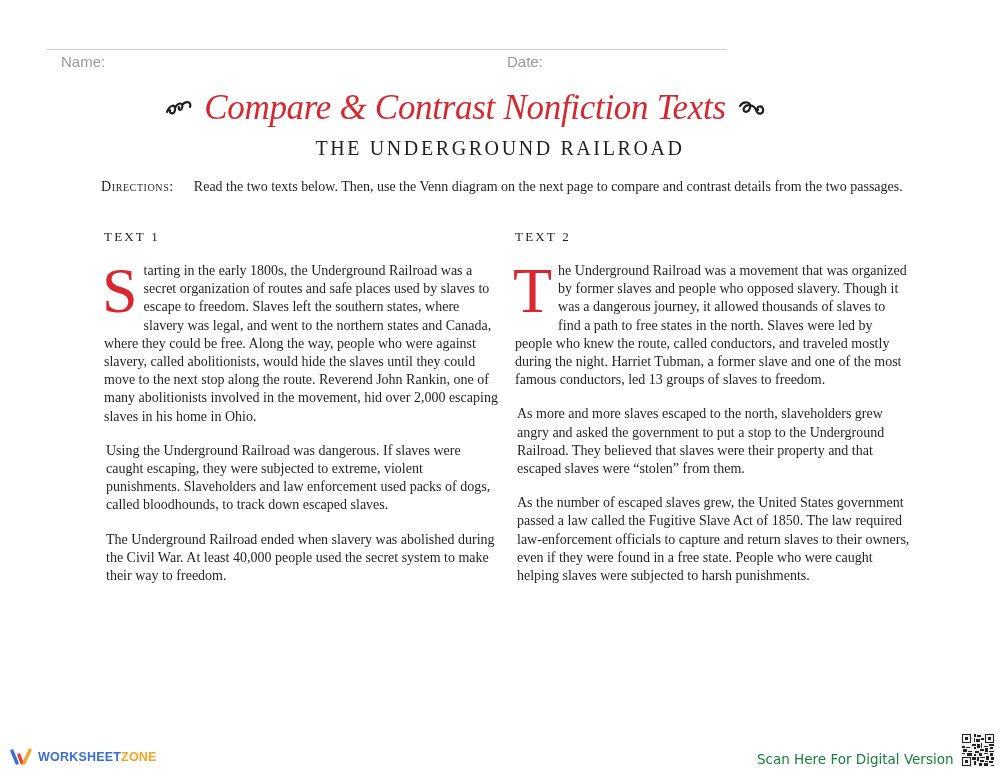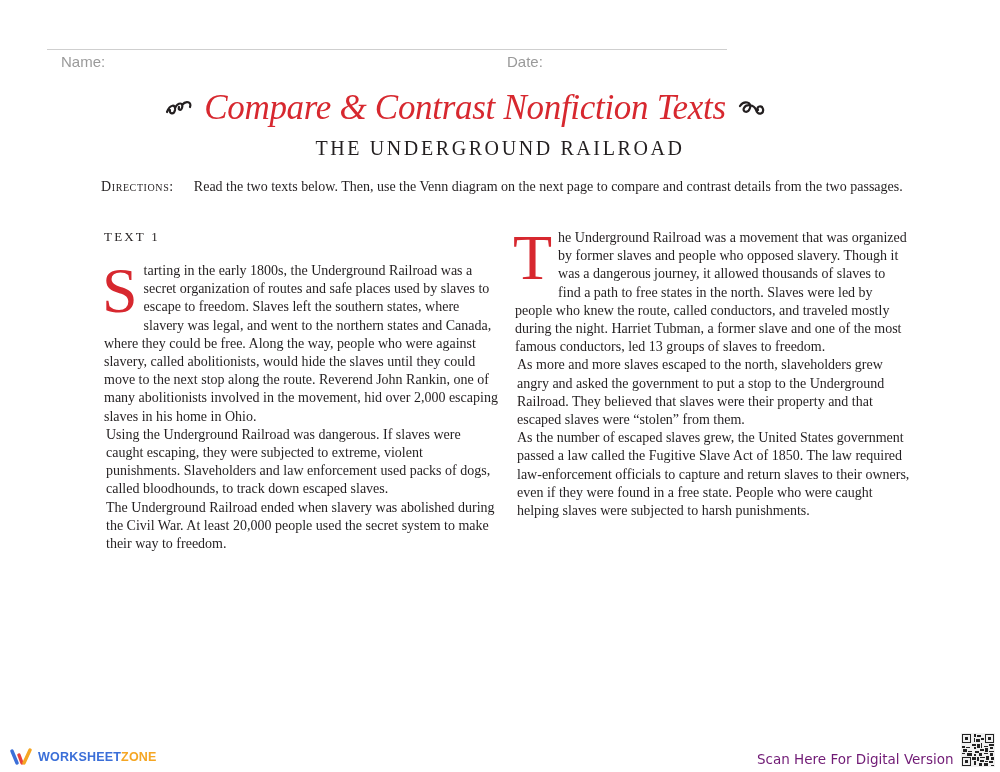--- a/index.html
+++ b/index.html
@@ -16,30 +16,30 @@
     .subtitle { position: absolute; left: 0; width: 1000px; top: 137px; text-align: center; font-family: "Liberation Serif", serif; font-size: 20px; letter-spacing: 2.6px; color: #231f20; }
 
     .directions { position: absolute; left: 101px; top: 179px; font-size: 14px; white-space: nowrap; color: #231f20; }
     .directions .label { font-variant: small-caps; letter-spacing: 0.6px; margin-right: 20px; }
 
     .col { position: absolute; top: 229px; width: 395px; }
     .col-1 { left: 104px; }
     .col-2 { left: 515px; }
     .col-heading { font-size: 13px; letter-spacing: 2.2px; margin: 0 0 17px 0; color: #231f20; }
     .para { font-size: 14px; line-height: 18.2px; margin: 0; color: #231f20; }
-    .para.indent { padding-left: 2px; }
+    .para.indent { padding-left: 2px; margin-top: 16px; }
     .dropcap { float: left; font-size: 64px; line-height: 52px; color: #d7282f; margin: 3px 6px 0 -2px; padding-top: 0; font-family: "Liberation Serif", serif; }
 
     .footer-logo { position: absolute; left: 10px; top: 747px; display: flex; align-items: center; }
     .logo-mark { width: 24px; height: 20px; margin-right: 4px; }
     .logo-text { font-family: "Liberation Sans", sans-serif; font-weight: bold; font-size: 12.5px; letter-spacing: 0.2px; }
     .logo-a { color: #3b6fd8; }
     .logo-b { color: #f5a623; }
 
-    .scan-text { position: absolute; left: 757px; top: 751px; font-family: "DejaVu Sans", sans-serif; font-size: 13.5px; color: #701a75; }
+    .scan-text { position: absolute; left: 757px; top: 751px; font-family: "DejaVu Sans", sans-serif; font-size: 13.5px; color: #15803d; }
     .qr { position: absolute; left: 961px; top: 733px; width: 32px; height: 32px; background: #f0f0f0; padding: 1px; }
   </style>
 </head>
 <body>
 
 <div class="header-rule"></div>
 <div class="field-label name-label">Name:</div>
 <div class="field-label date-label">Date:</div>
 
 <div class="title-row">
@@ -52,24 +52,25 @@
 <div class="subtitle">THE UNDERGROUND RAILROAD</div>
 
 <div class="directions">
   <span class="label">Directions:</span><span>Read the two texts below. Then, use the Venn diagram on the next page to compare and contrast details from the two passages.</span>
 </div>
 
 <div class="col col-1">
   <div class="col-heading">TEXT 1</div>
   <p class="para"><span class="dropcap">S</span><span>tarting in the early 1800s, the Underground Railroad was a secret organization of routes and safe places used by slaves to escape to freedom. Slaves left the southern states, where slavery was legal, and went to the northern states and Canada, where they could be free. Along the way, people who were against slavery, called abolitionists, would hide the slaves until they could move to the next stop along the route. Reverend John Rankin, one of many abolitionists involved in the movement, hid over 2,000 escaping slaves in his home in Ohio.</span></p>
   <p class="para indent">Using the Underground Railroad was dangerous. If slaves were caught escaping, they were subjected to extreme, violent punishments. Slaveholders and law enforcement used packs of dogs, called bloodhounds, to track down escaped slaves.</p>
-  <p class="para indent">The Underground Railroad ended when slavery was abolished during the Civil War. At least 20,000 people used the secret system to make their way to freedom.</p>
+  <p class="para indent">The Underground Railroad ended when slavery was abolished during the Civil War. At least 40,000 people used the secret system to make their way to freedom.</p>
 </div>
 
 <div class="col col-2">
+  <div class="col-heading">TEXT 2</div>
   <p class="para"><span class="dropcap">T</span><span>he Underground Railroad was a movement that was organized by former slaves and people who opposed slavery. Though it was a dangerous journey, it allowed thousands of slaves to find a path to free states in the north. Slaves were led by people who knew the route, called conductors, and traveled mostly during the night. Harriet Tubman, a former slave and one of the most famous conductors, led 13 groups of slaves to freedom.</span></p>
   <p class="para indent">As more and more slaves escaped to the north, slaveholders grew angry and asked the government to put a stop to the Underground Railroad. They believed that slaves were their property and that escaped slaves were “stolen” from them.</p>
   <p class="para indent">As the number of escaped slaves grew, the United States government passed a law called the Fugitive Slave Act of 1850. The law required law-enforcement officials to capture and return slaves to their owners, even if they were found in a free state. People who were caught helping slaves were subjected to harsh punishments.</p>
 </div>
 
 <div class="footer-logo">
   <svg class="logo-mark" viewBox="0 0 24 20">
     <path d="M2 4 L7 16" stroke="#3b6fd8" stroke-width="3.4" stroke-linecap="round"></path>
     <path d="M9 8 L12 16" stroke="#e8413c" stroke-width="3.4" stroke-linecap="round"></path>
     <path d="M14 16 L20 3" stroke="#f5a623" stroke-width="3.4" stroke-linecap="round"></path>

